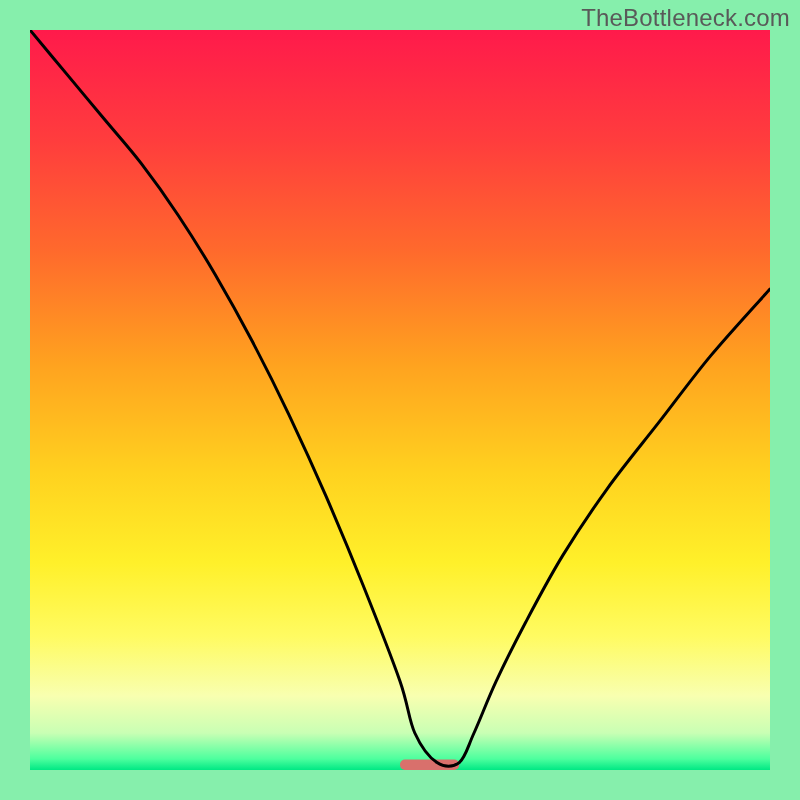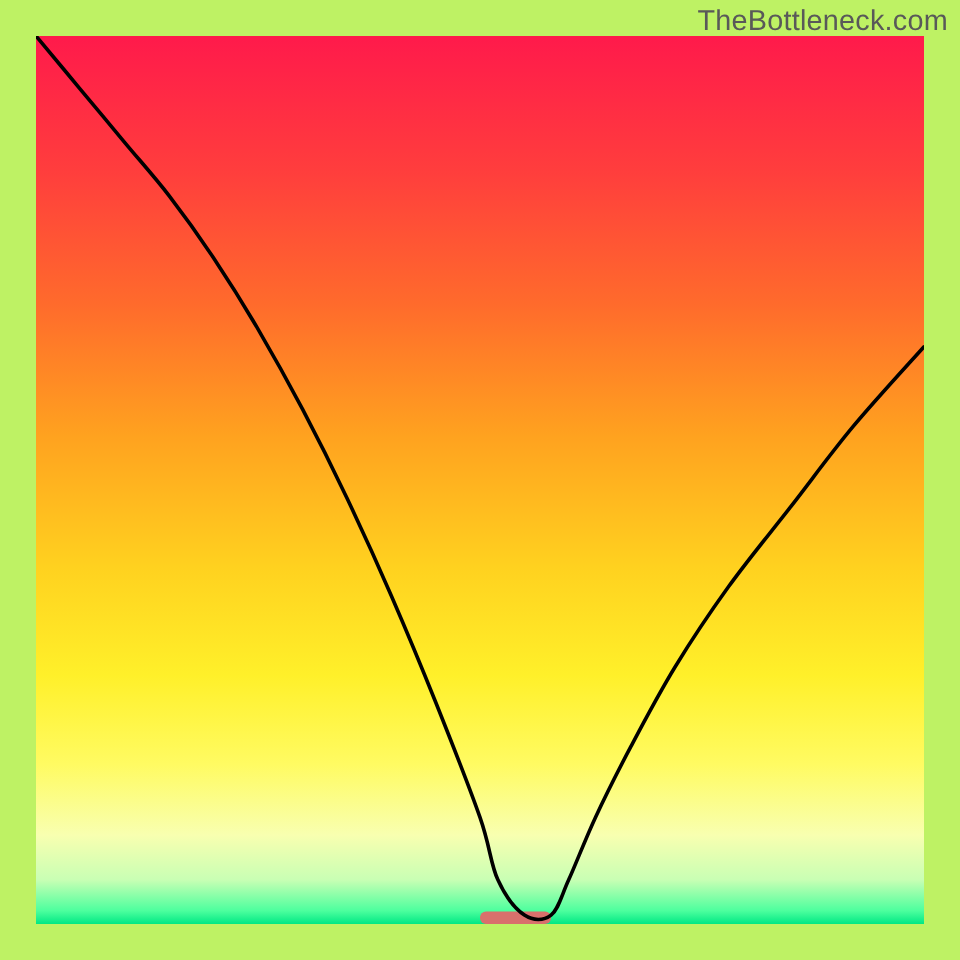--- a/index.html
+++ b/index.html
@@ -7,21 +7,21 @@
     padding: 0;
     width: 800px;
     height: 800px;
     background: #000;
     overflow: hidden;
     font-family: Arial, Helvetica, sans-serif;
   }
   .frame {
     position: absolute;
     inset: 0;
-    background: #bef264;
+    background: #86efac;
   }
   .watermark {
     position: absolute;
     top: 4px;
     right: 10px;
     color: #595959;
     font-size: 24px;
     font-weight: 500;
     letter-spacing: 0.2px;
     z-index: 5;

